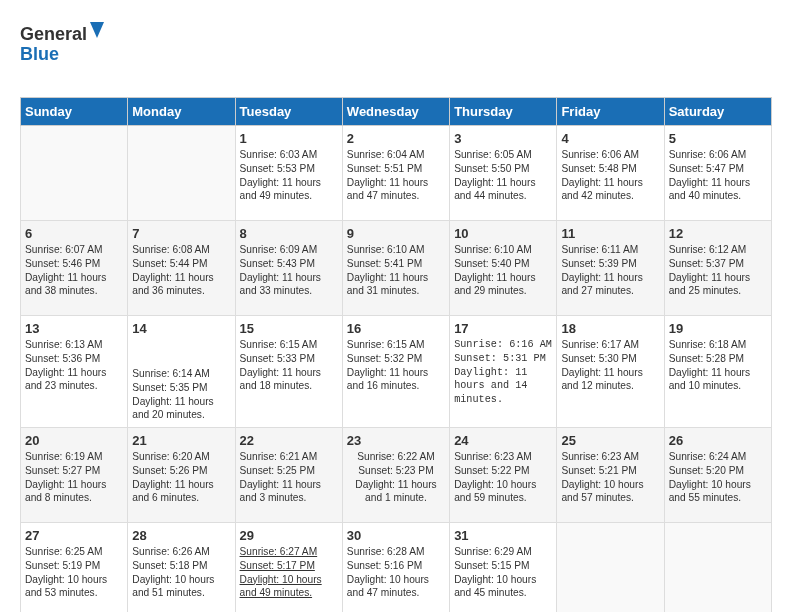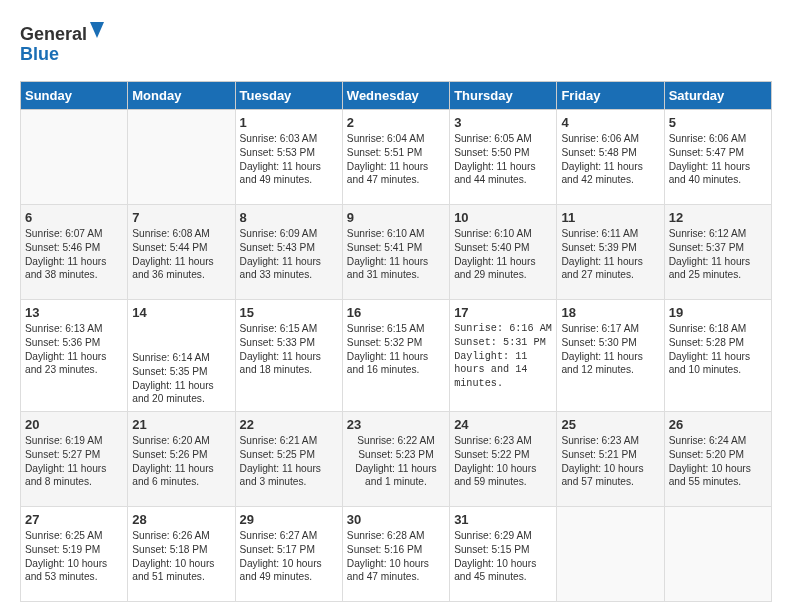--- a/index.html
+++ b/index.html
@@ -7,21 +7,21 @@
       font-family: Arial, sans-serif;
       background: #fff;
       width: 792px;
       min-height: 612px;
       padding: 20px;
     }
     .header {
       display: flex;
       justify-content: space-between;
       align-items: flex-start;
-      margin-bottom: 16px;
+      margin-bottom: 32px;
     }
     .logo {
       display: flex;
       align-items: center;
       gap: 2px;
     }
     .title-block {
       text-align: right;
     }
     .month-title {
@@ -283,21 +283,21 @@
 Daylight: 10 hours and 53 minutes.</div>
         </td>
         <td>
           <span class="day-number">28</span>
           <div class="day-info" style="white-space: pre-line;">Sunrise: 6:26 AM
 Sunset: 5:18 PM
 Daylight: 10 hours and 51 minutes.</div>
         </td>
         <td>
           <span class="day-number">29</span>
-          <div class="day-info" style="white-space: pre-line;">Sunrise: 6:27 AM
+          <div class="day-info" style="white-space: pre-line; text-decoration: underline;">Sunrise: 6:27 AM
 Sunset: 5:17 PM
 Daylight: 10 hours and 49 minutes.</div>
         </td>
         <td>
           <span class="day-number">30</span>
           <div class="day-info" style="white-space: pre-line;">Sunrise: 6:28 AM
 Sunset: 5:16 PM
 Daylight: 10 hours and 47 minutes.</div>
         </td>
         <td>

